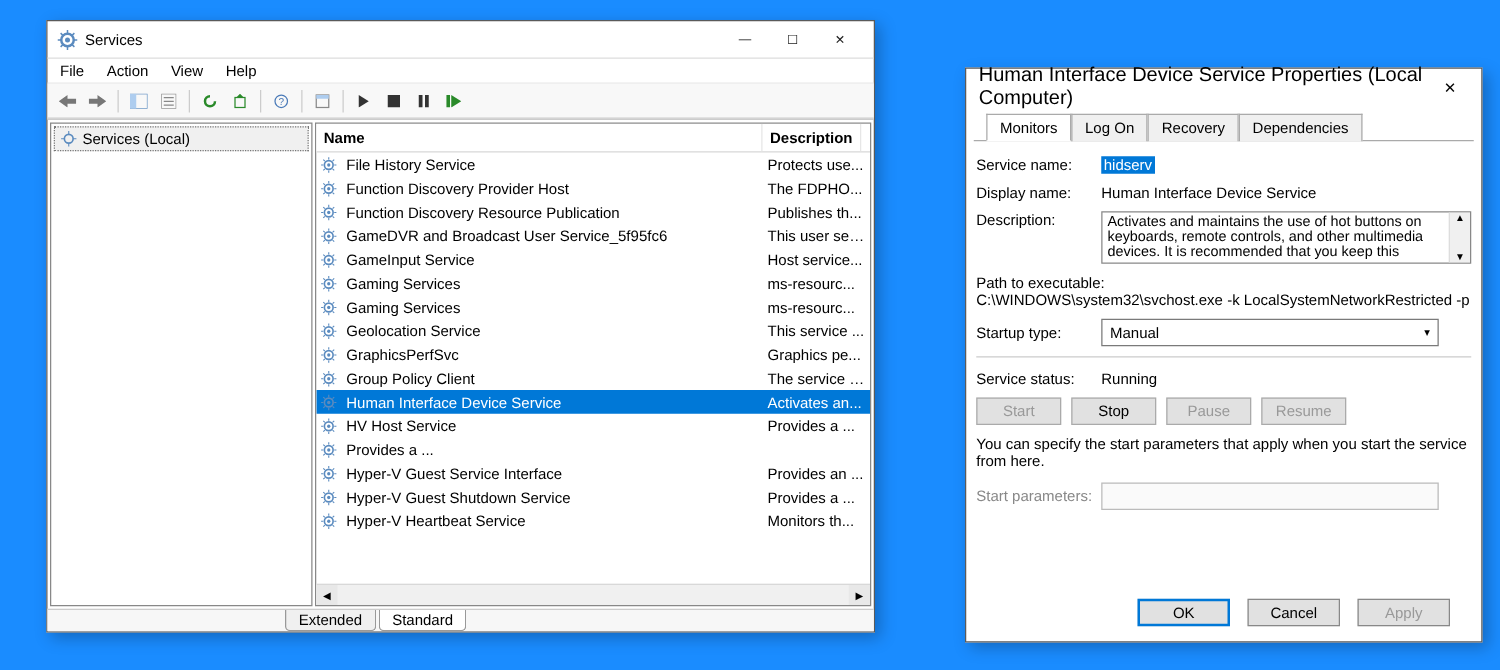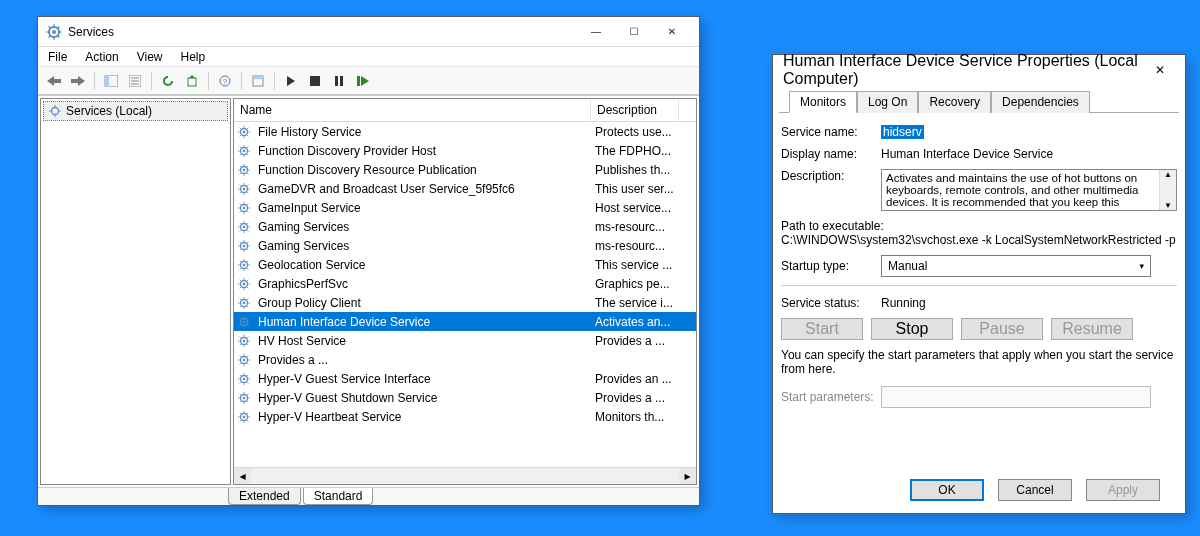--- a/index.html
+++ b/index.html
@@ -11,26 +11,26 @@
   .titlebar .svc-ico{width:16px;height:16px;margin-right:6px}
   .titlebar .title{flex:1;font-size:12px;color:#000}
   .titlebar .winbtns{display:flex}
   .titlebar .winbtn{width:38px;height:24px;display:flex;align-items:center;justify-content:center;font-family:"Segoe UI Symbol",sans-serif;font-size:10px;color:#222}
   .menubar{height:20px;display:flex;align-items:center;padding:0 6px;gap:10px;border-bottom:1px solid #e8e8e8}
   .menubar span{padding:2px 4px;color:#000}
   .toolbar{height:28px;display:flex;align-items:center;padding:0 4px;gap:0;border-bottom:1px solid #ccc;background:#f8f8f8}
   .toolbar .tbtn{width:24px;height:22px;display:flex;align-items:center;justify-content:center;border:1px solid transparent;color:#333}
   .toolbar .sep{width:1px;height:18px;background:#ccc;margin:0 4px}
   .svc-body{display:flex;height:calc(100% - 30px - 20px - 28px - 18px);border-top:1px solid #ccc}
-  .tree{width:191px;border:1px solid #888;margin:2px;padding:2px;background:#fff}
+  .tree{width:210px;border:1px solid #888;margin:2px;padding:2px;background:#fff}
   .tree-item{display:flex;align-items:center;gap:4px;padding:2px 4px;background:#f0f0f0;border:1px dotted #777}
   .tree-item .svc-ico{width:14px;height:14px}
   .list-wrap{flex:1;border:1px solid #888;margin:2px 2px 2px 0;display:flex;flex-direction:column;overflow:hidden}
   .list-head{display:flex;border-bottom:1px solid #d8d8d8;background:#fff;padding-right:17px}
-  .list-head .col{padding:4px 6px;border-right:1px solid #e6e6e6;font-weight:400;color:#000;font-size:12px}
+  .list-head .col{padding:4px 6px;border-right:1px solid #e6e6e6;font-weight:700;color:#000;font-size:12px}
   .col-name{flex:0 0 357px}
   .col-desc{flex:1}
   .list-rows{flex:1;overflow-y:scroll;overflow-x:hidden}
   .row{display:flex;align-items:center;height:19px}
   .row .cell{padding:1px 4px;white-space:nowrap;overflow:hidden;text-overflow:ellipsis;font-size:12px;color:#000}
   .row.sel{background:#0078d7;color:#fff}
   .row.sel .cell{color:#fff}
   .svc-gear{width:14px;height:14px;flex-shrink:0;margin:0 3px 0 3px}
   .hscroll{height:17px;background:#f0f0f0;border-top:1px solid #d8d8d8;position:relative}
   .hscroll .btn{position:absolute;width:17px;height:17px;top:0;background:#e8e8e8;display:flex;align-items:center;justify-content:center;font-size:8px}
@@ -50,21 +50,21 @@
   .tab-body{padding:12px 8px;font-size:12px}
   .field{display:flex;margin-bottom:8px;align-items:flex-start}
   .field .lbl{width:100px;flex-shrink:0}
   .field .val{flex:1}
   .sel-highlight{background:#0078d7;color:#fff;padding:0 2px}
   .desc-box{flex:1;height:42px;border:1px solid #888;padding:2px 4px;font-size:11.5px;overflow:hidden;position:relative}
   .desc-scroll{position:absolute;right:0;top:0;bottom:0;width:17px;background:#f0f0f0;border-left:1px solid #ddd;display:flex;flex-direction:column;justify-content:space-between;align-items:center;font-size:8px}
   .combo{border:1px solid #7a7a7a;height:22px;display:flex;align-items:center;padding:0 6px;width:270px;justify-content:space-between;background:#fff}
   .divider{border-top:1px solid #ccc;margin:8px 0 10px}
   .btn-row{display:flex;gap:8px;margin:8px 0}
-  .dbtn{width:82px;height:22px;border:1px solid #aaa;background:#e1e1e1;font-size:16px;display:flex;align-items:center;justify-content:center}
+  .dbtn{width:68px;height:22px;border:1px solid #aaa;background:#e1e1e1;font-size:12px;display:flex;align-items:center;justify-content:center}
   .dbtn.disabled{color:#999}
   .param-input{border:1px solid #bbb;height:22px;width:270px}
   .dlg-btns{position:absolute;right:25px;bottom:12px;display:flex;gap:14px}
   .dlg-btn{width:74px;height:22px;border:1px solid #888;background:#e1e1e1;font-size:12px;display:flex;align-items:center;justify-content:center}
   .dlg-btn.default{border:2px solid #0078d7}
   .dlg-btn.disabled{color:#999}
   
   .svc-gear svg,.svc-ico svg{width:100%;height:100%}
   ::-webkit-scrollbar{width:17px;height:17px}
   ::-webkit-scrollbar-track{background:#f0f0f0}

